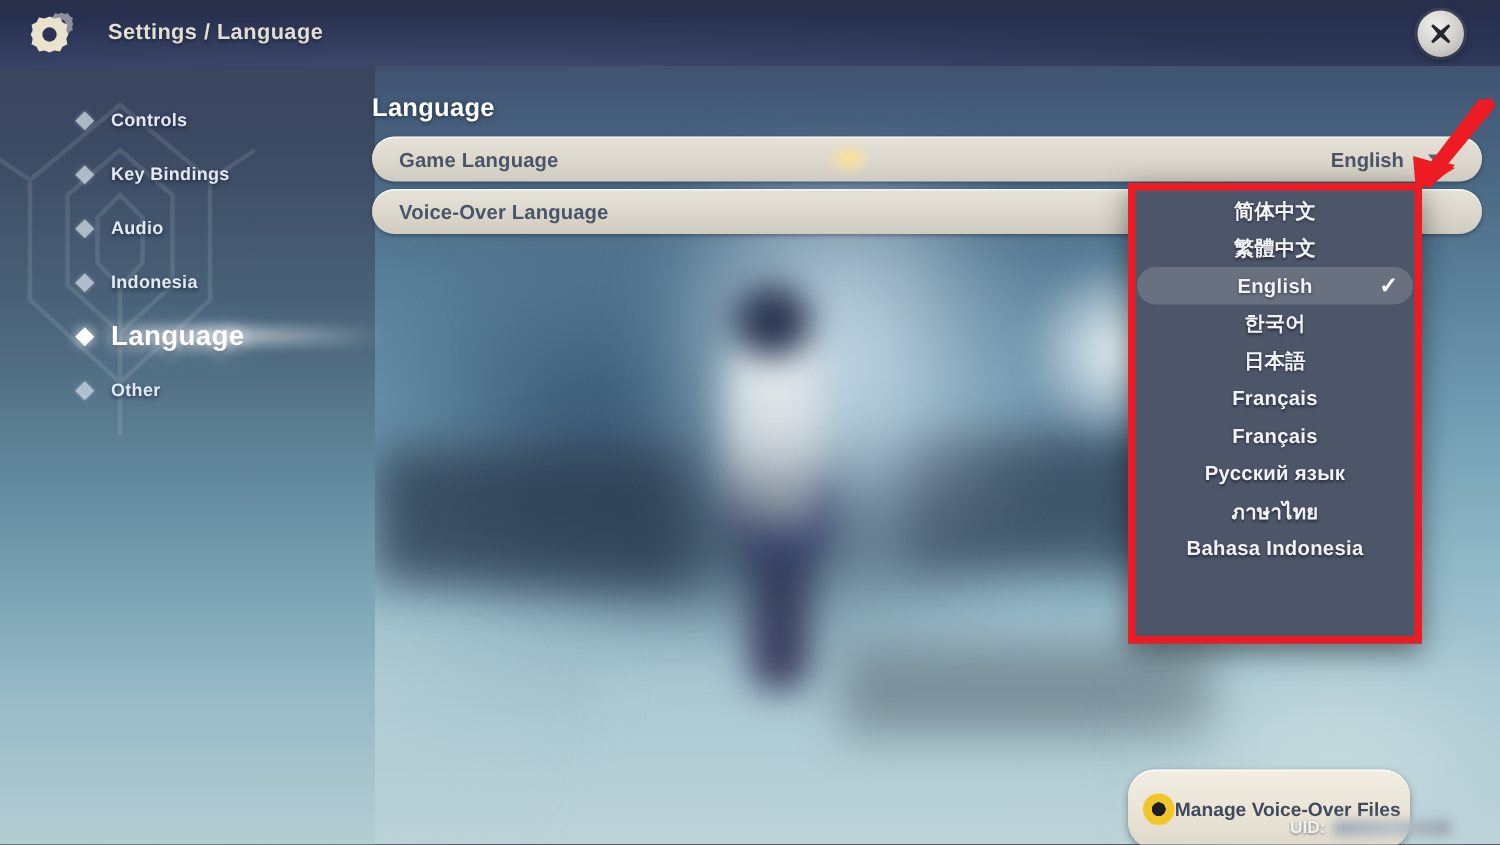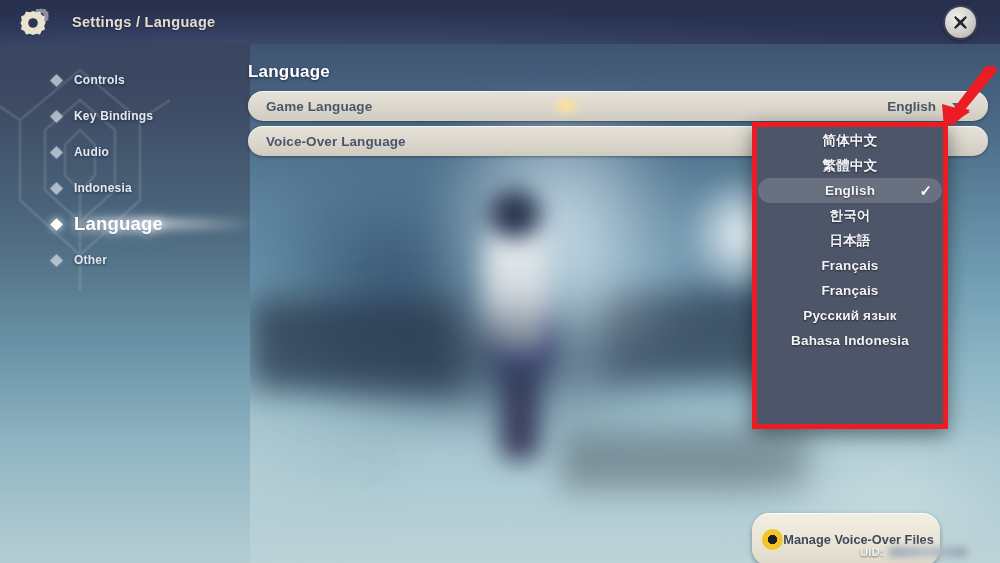--- a/index.html
+++ b/index.html
@@ -327,20 +327,23 @@
     <div class="dd-item">
       <span class="dd-label">Français</span>
     </div>
     <div class="dd-item">
       <span class="dd-label">Français</span>
     </div>
     <div class="dd-item">
       <span class="dd-label">Русский язык</span>
     </div>
     <div class="dd-item">
+      <span class="dd-label">ภาษาไทย</span>
+    </div>
+    <div class="dd-item">
       <span class="dd-label">Bahasa Indonesia</span>
     </div>
 
   </div>
   <div id="dropdown-highlight"></div>
 </div>
 
 <svg id="red-arrow" width="58" height="68" viewBox="0 0 58 68">
   <path d="M54,2 L22,42 L30,44 L12,60 L6,40 L14,42 L46,0 Z" fill="#ed1c24"></path>
   <path d="M4,62 L2,38 L30,46 Z" fill="#ed1c24"></path>

